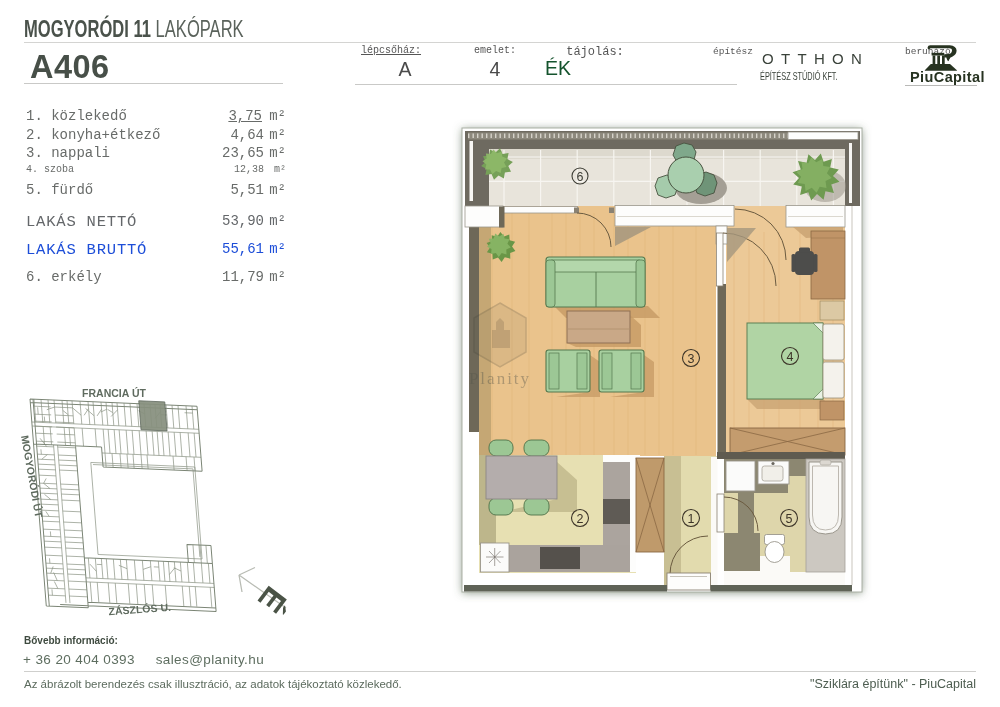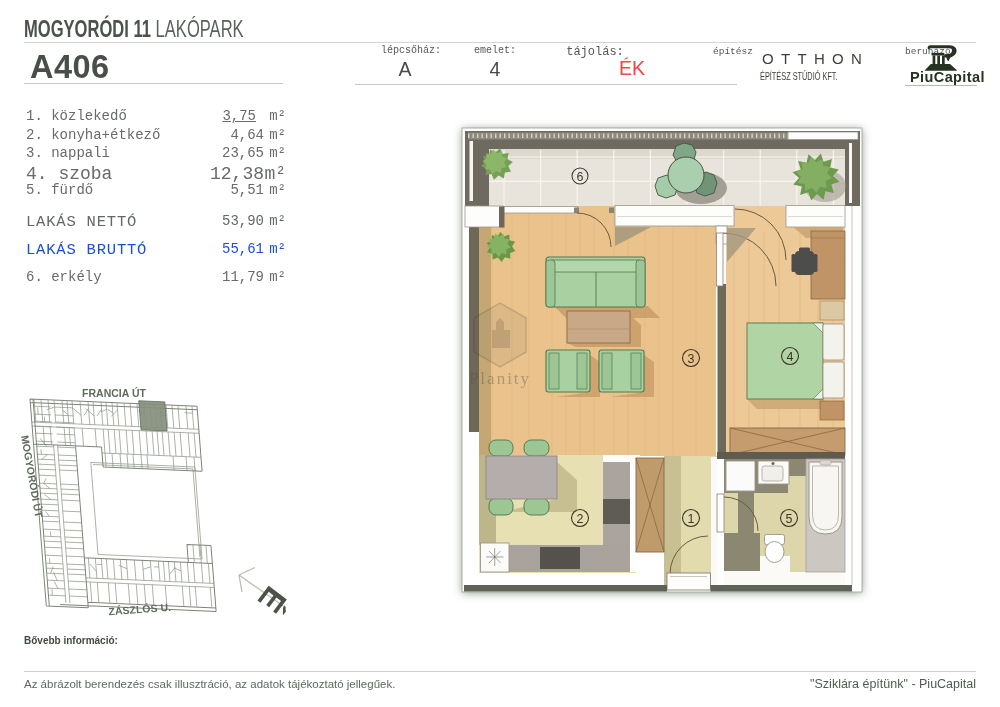--- a/index.html
+++ b/index.html
@@ -11,68 +11,69 @@
 <div id="page">
 
 <div class="abs gl" style="left:24px;top:16px;font-size:23px;white-space:nowrap;transform:scaleX(0.72);transform-origin:left top;"><b>MOGYORÓDI 11</b> <span style="color:#5a625b;">LAKÓPARK</span></div>
 
 <div class="abs" style="left:24px;top:42px;width:952px;height:1px;background:#d4d4d2;"></div>
 
 <div class="abs" style="left:24px;top:49px;font-size:32.5px;font-weight:bold;letter-spacing:0.5px;color:#474f48;margin-left:6px;">A406</div>
 
 <div class="abs" style="left:24px;top:83px;width:259px;height:1px;background:#c9c9c7;"></div>
 
-<div class="abs mono" style="left:341px;top:45px;width:100px;text-align:right;font-size:10px;color:#555;">lépcsőház:</div>
+<div class="abs mono" style="left:361px;top:45px;width:100px;text-align:left;font-size:10px;color:#555;text-decoration:underline;">lépcsőház:</div>
 
 <div class="abs" style="left:355px;top:58px;width:100px;text-align:center;font-size:19.5px;color:#4a4a4a;">A</div>
 
 <div class="abs mono" style="left:445px;top:45px;width:100px;text-align:center;font-size:10px;color:#555;">emelet:</div>
 
 <div class="abs" style="left:445px;top:58px;width:100px;text-align:center;font-size:19.5px;color:#4a4a4a;">4</div>
 
 <div class="abs mono" style="left:545px;top:45px;width:100px;text-align:center;font-size:12px;color:#555;">tájolás:</div>
 
-<div class="abs" style="left:545px;top:57px;width:100px;text-align:right;font-size:19.5px;color:#ef4444;">ÉK</div>
+<div class="abs" style="left:545px;top:57px;width:100px;text-align:left;font-size:19.5px;color:#14532d;">ÉK</div>
 
 <div class="abs" style="left:355px;top:84px;width:382px;height:1px;background:#c9c9c7;"></div>
 
 <div class="abs mono" style="left:713px;top:46px;font-size:9.5px;color:#555;">építész</div>
 
 <div class="abs" style="left:762px;top:50px;font-size:15px;letter-spacing:7.3px;color:#3a423a;white-space:nowrap;">OTTHON</div>
 
 <div class="abs" style="left:760px;top:70px;font-size:10.5px;color:#3a423a;transform:scaleX(0.70);transform-origin:left top;white-space:nowrap;">ÉPÍTÉSZ STÚDIÓ KFT.</div>
 
 <div class="abs mono" style="left:857px;top:46px;font-size:9.5px;color:#555;margin-left:48px;">beruházó</div>
 
 <div class="abs" style="left:910px;top:69px;font-size:14.5px;font-weight:bold;color:#273321;letter-spacing:0.4px;">PiuCapital</div>
 
 <div class="abs" style="left:905px;top:85px;width:72px;height:1px;background:#b9b9b7;"></div>
 
-<div class="abs mono" style="left:26px;top:108px;width:260px;font-size:14px;color:#686b69;">1. közlekedő<span style="position:absolute;right:30px;text-decoration:underline;">3,75</span><span style="position:absolute;right:0px;">m²</span></div>
+<div class="abs mono" style="left:26px;top:108px;width:260px;font-size:14px;color:#686b69;">1. közlekedő<span style="position:absolute;right:24px;text-decoration:underline;">3,75</span><span style="position:absolute;right:0px;">m²</span></div>
 
 <div class="abs mono" style="left:26px;top:126.5px;width:260px;font-size:14px;color:#686b69;">2. konyha+étkező<span style="position:absolute;right:22px;">4,64</span><span style="position:absolute;right:0px;">m²</span></div>
 
 <div class="abs mono" style="left:26px;top:145.0px;width:260px;font-size:14px;color:#686b69;">3. nappali<span style="position:absolute;right:22px;">23,65</span><span style="position:absolute;right:0px;">m²</span></div>
 
-<div class="abs mono" style="left:26px;top:163.5px;width:260px;font-size:18px;color:#686b69;">4. szoba<span style="position:absolute;right:22px;">12,38</span><span style="position:absolute;right:0px;">m²</span></div>
+<div class="abs mono" style="left:26px;top:163.5px;width:260px;font-size:10px;color:#686b69;">4. szoba<span style="position:absolute;right:22px;">12,38</span><span style="position:absolute;right:0px;">m²</span></div>
 
 <div class="abs mono" style="left:26px;top:182.0px;width:260px;font-size:14px;color:#686b69;">5. fürdő<span style="position:absolute;right:22px;">5,51</span><span style="position:absolute;right:0px;">m²</span></div>
 
 <div class="abs mono" style="left:26px;top:213px;width:260px;font-size:14px;color:#64676a;"><span style="font-size:15.5px;letter-spacing:0.8px;">LAKÁS NETTÓ</span><span style="position:absolute;right:22px;">53,90</span><span style="position:absolute;right:0px;">m²</span></div>
 
 <div class="abs mono" style="left:26px;top:241px;width:260px;font-size:14px;color:#1d4ed8;"><span style="font-size:15.5px;letter-spacing:0.8px;">LAKÁS BRUTTÓ</span><span style="position:absolute;right:22px;">55,61</span><span style="position:absolute;right:0px;">m²</span></div>
 
 <div class="abs mono" style="left:26px;top:269px;width:260px;font-size:14px;color:#686b69;">6. erkély<span style="position:absolute;right:22px;">11,79</span><span style="position:absolute;right:0px;">m²</span></div>
 
 <div class="abs" style="left:24px;top:635px;font-size:10px;font-weight:bold;color:#3e4a3f;">Bővebb információ:</div>
 
+<div class="abs" style="left:23px;top:652px;font-size:13.5px;letter-spacing:0.4px;color:#5e6e60;">+ 36 20 404 0393&nbsp;&nbsp;&nbsp;&nbsp;&nbsp;sales@planity.hu</div>
 
 <div class="abs" style="left:24px;top:671px;width:952px;height:1px;background:#cfcfcd;"></div>
 
-<div class="abs" style="left:24px;top:678px;font-size:11.5px;color:#5c6b5e;">Az ábrázolt berendezés csak illusztráció, az adatok tájékoztató jellegűek.</div>
+<div class="abs" style="left:24px;top:678px;font-size:11.5px;color:#5c6b5e;">Az ábrázolt berendezés csak illusztráció, az adatok tájékoztató közlekedő.</div>
 
 <div class="abs" style="left:676px;top:677px;width:300px;text-align:right;font-size:12.5px;color:#4d5d50;">"Sziklára építünk" - PiuCapital</div>
 <svg class="abs" style="left:0;top:0;" width="1000" height="707" viewBox="0 0 1000 707">
 <defs>
 <filter id="glow" x="-20%" y="-20%" width="140%" height="140%">
   <feDropShadow dx="0" dy="1" stdDeviation="4" flood-color="#54694f" flood-opacity="0.65"></feDropShadow>
 </filter>
 </defs>
 
 <g fill="#273321">

